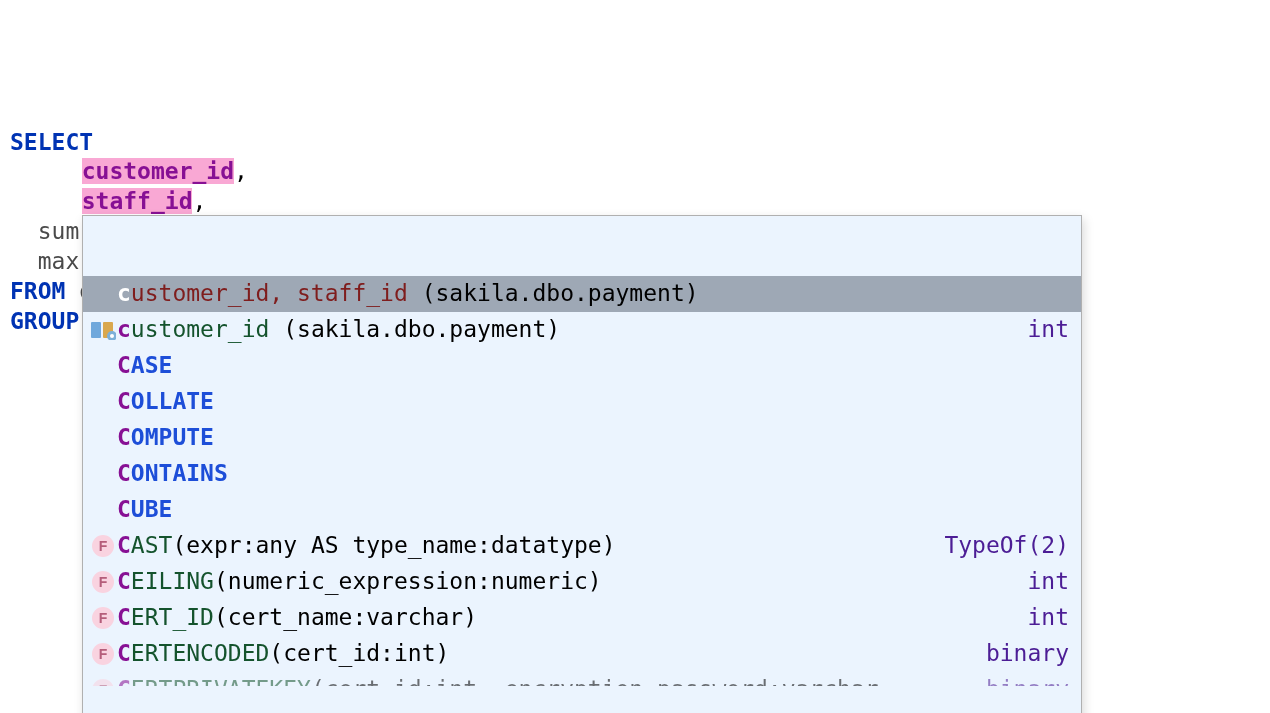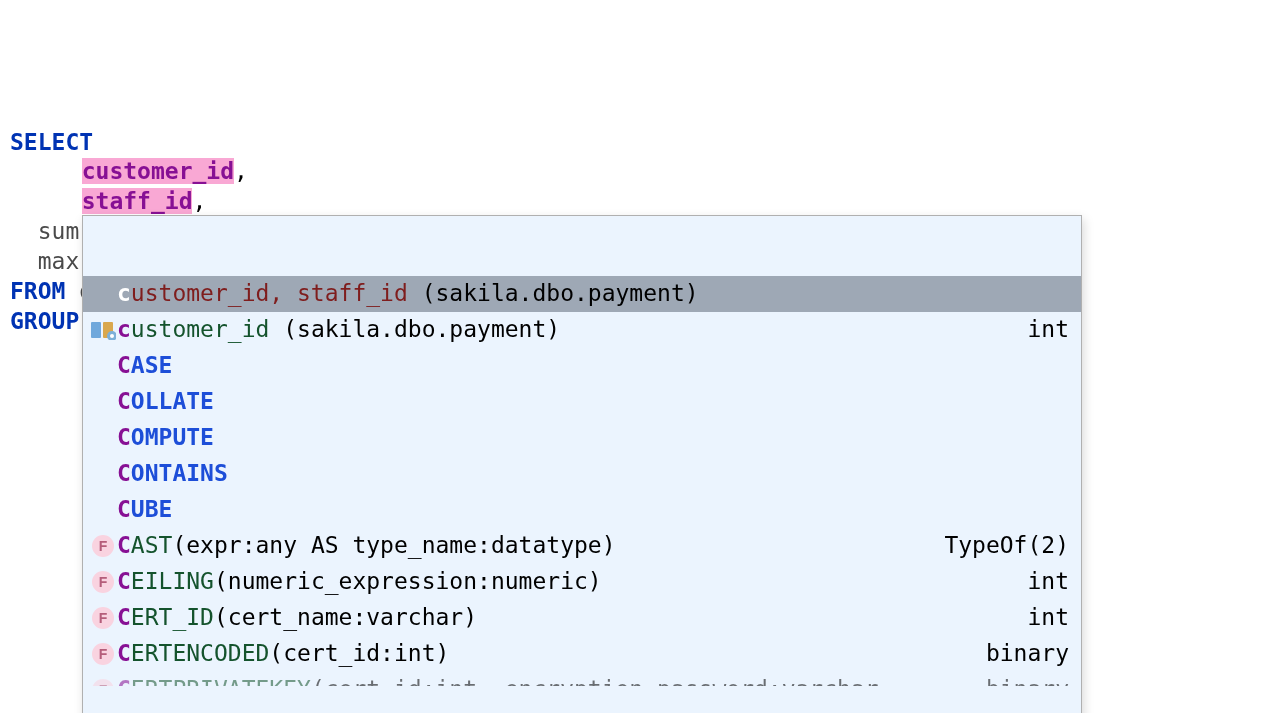--- a/index.html
+++ b/index.html
@@ -61,21 +61,21 @@
     align-items: center;
     justify-content: center;
     flex-shrink: 0;
   }
   .popup-main {
     flex: 1;
     white-space: nowrap;
     overflow: hidden;
   }
   .popup-type {
-    color: #000000;
+    color: #4c1d95;
     padding-left: 10px;
     white-space: nowrap;
     text-align: center;
   }
   .popup-item.selected .popup-type { color: #fff; }
   .match-c { color: #871094; font-weight: bold; }
   .popup-item.selected .match-c { color: #fff; font-weight: bold; }
   .rest { color: #14532d; }
   .popup-item.selected .rest { color: #7f1d1d; }
   .hint { color: #000000; }

